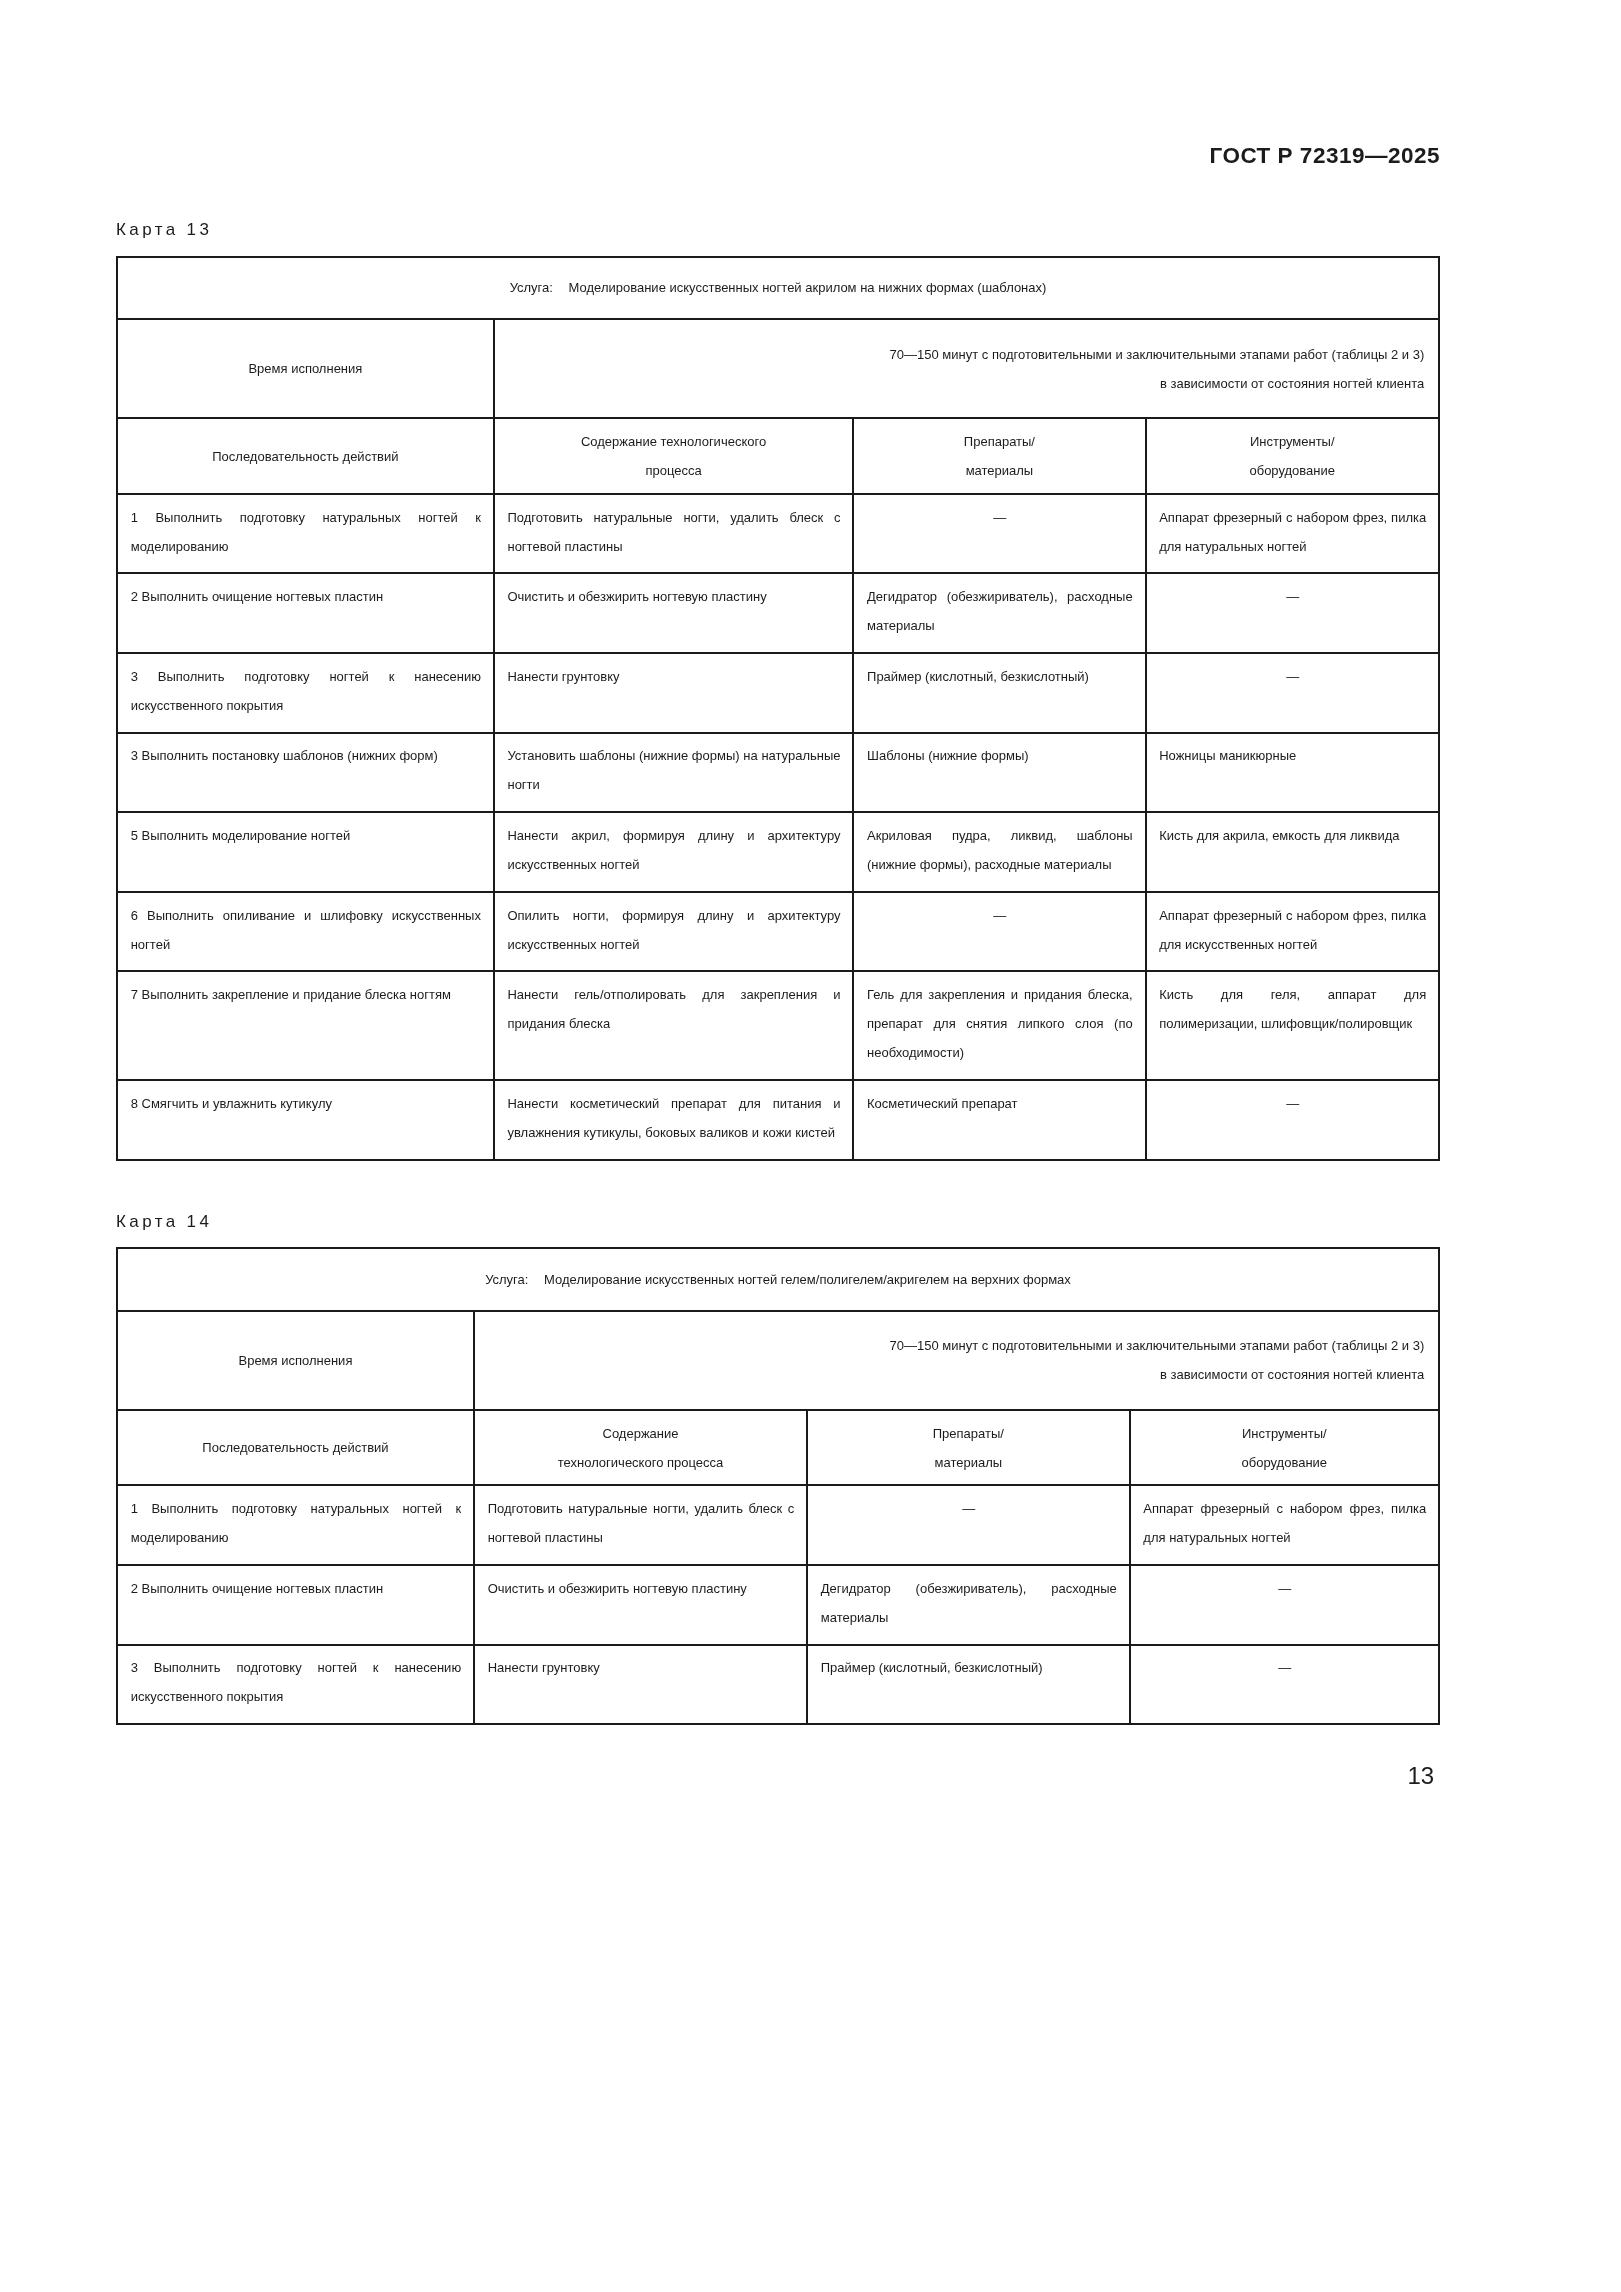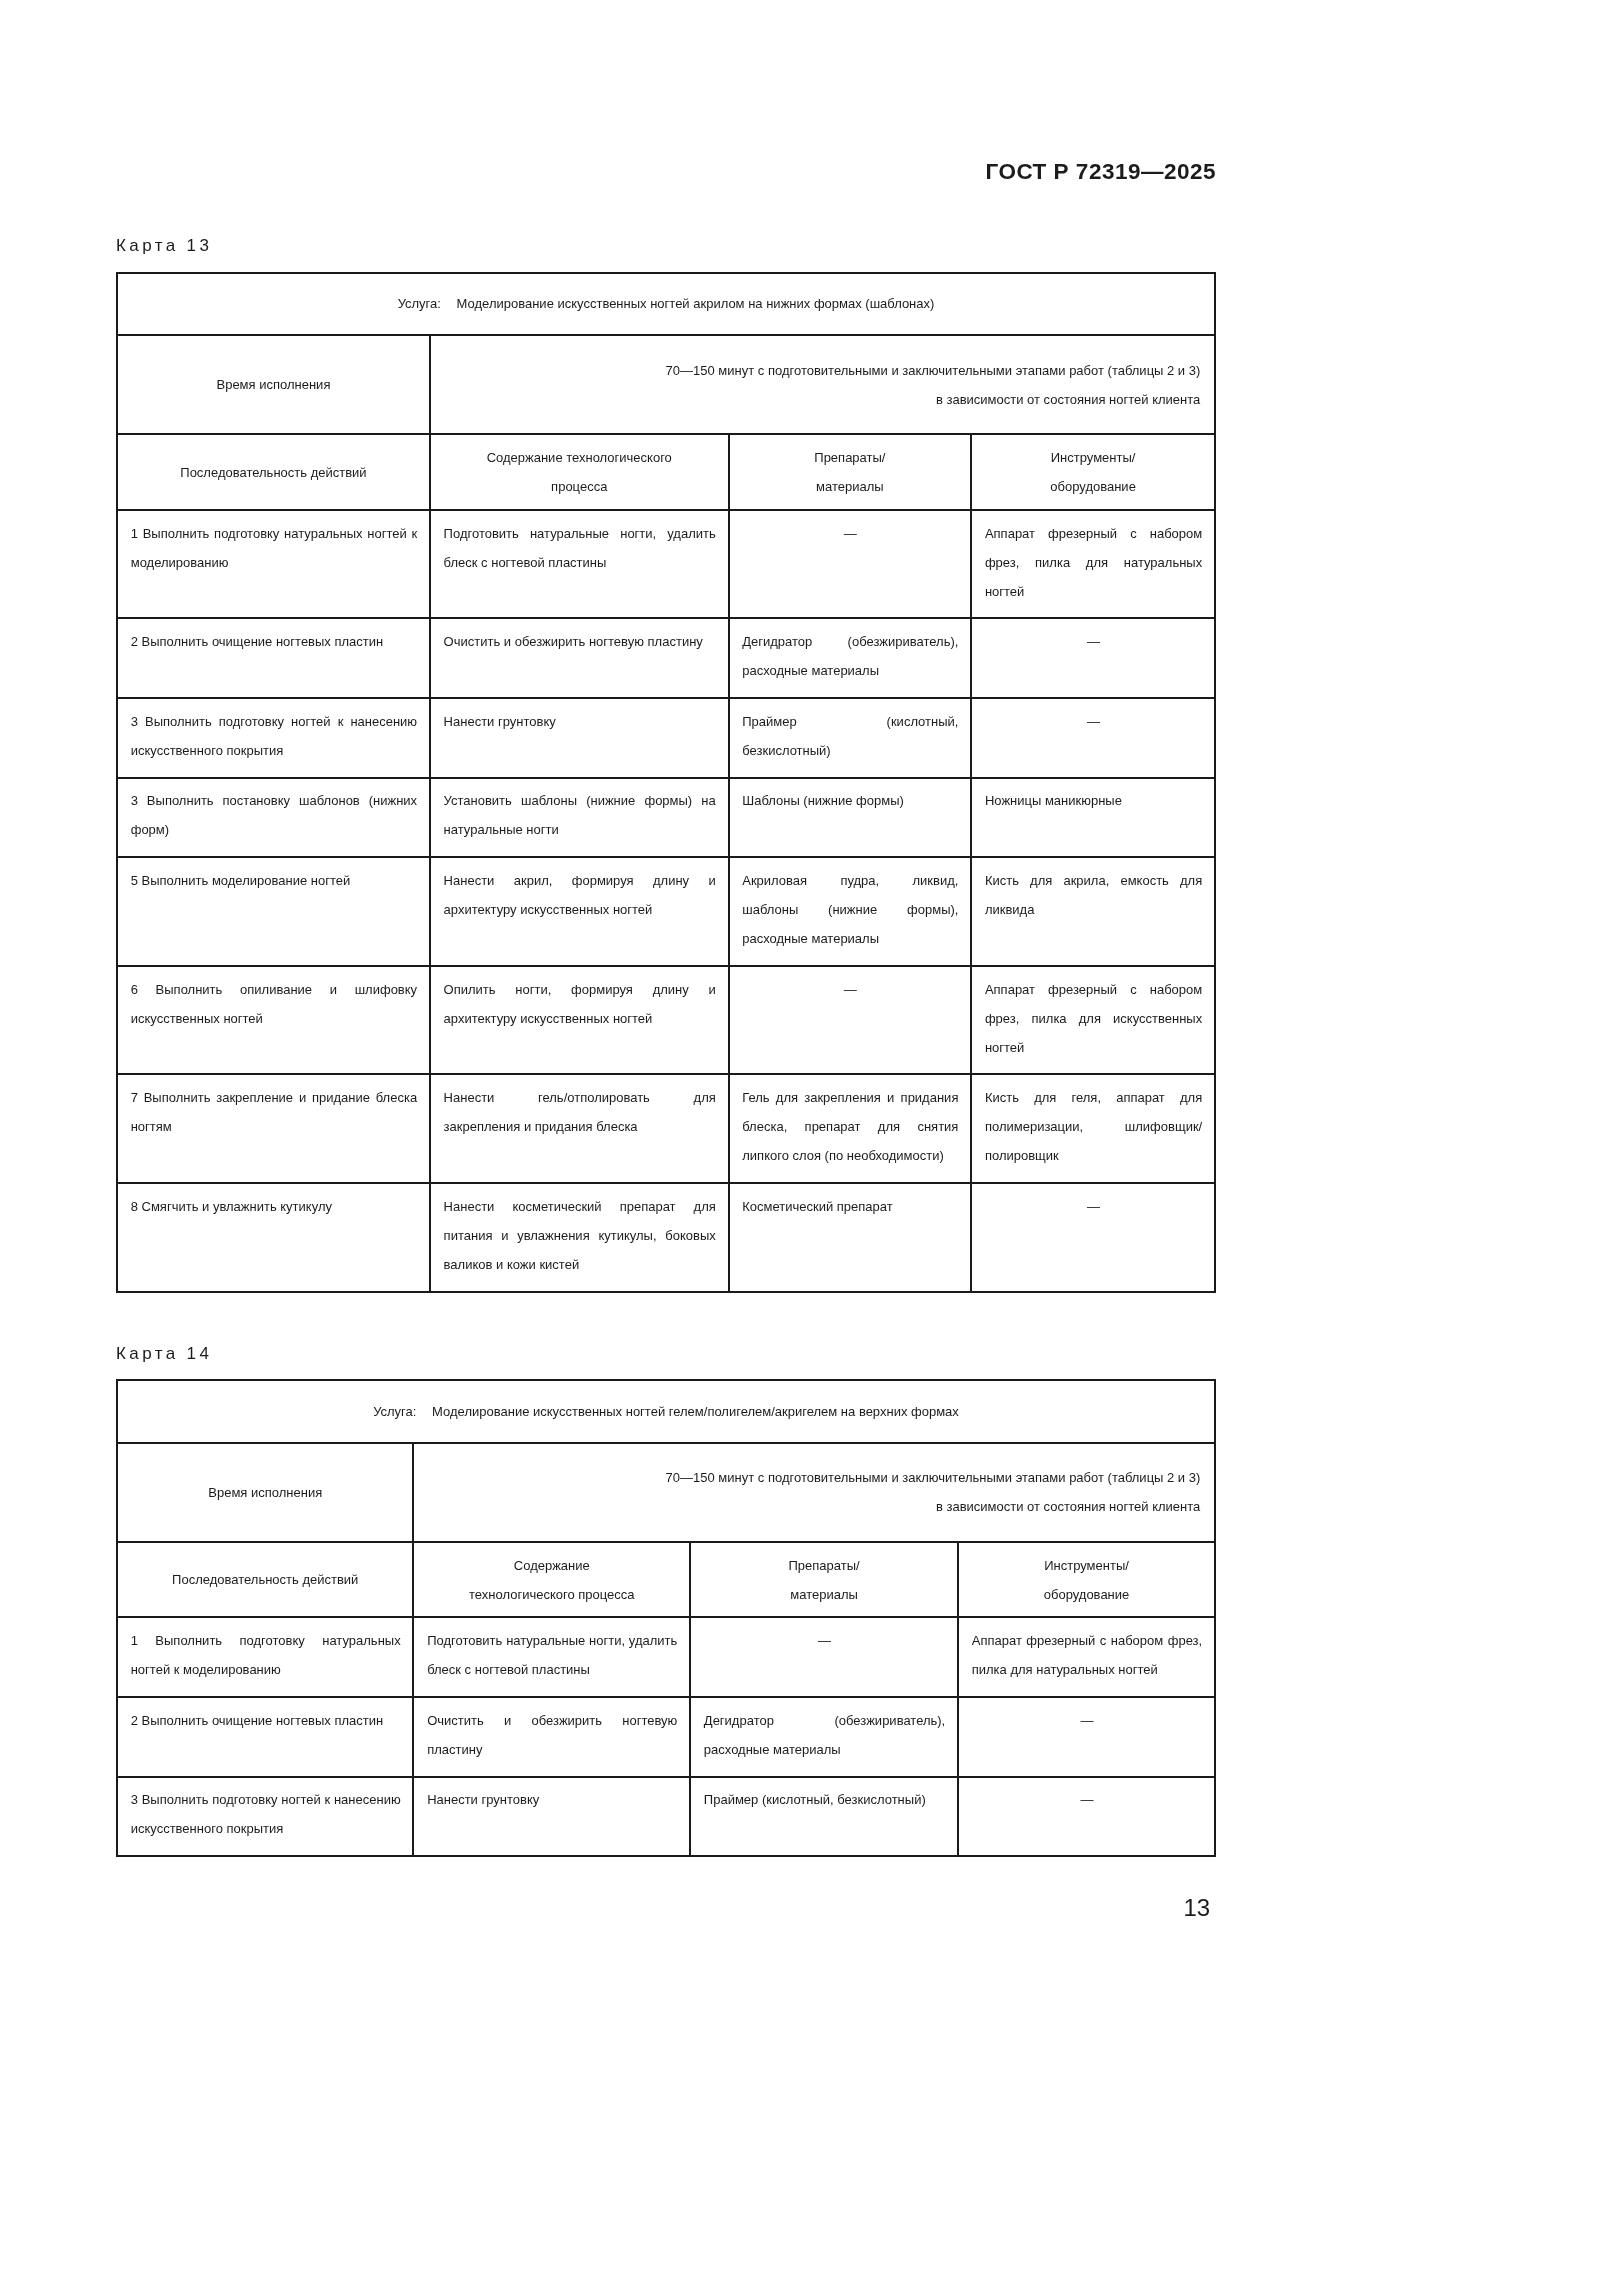--- a/index.html
+++ b/index.html
@@ -12,22 +12,22 @@
   .page {
     position: relative;
     width: 1621px;
     height: 2293px;
     background: #ffffff;
     overflow: hidden;
   }
   .content {
     position: absolute;
     left: 116px;
-    top: 16px;
-    width: 1100px;
+    top: 0;
+    width: 1324px;
   }
   .doc-header {
     padding-top: 143px;
     text-align: right;
     font-weight: bold;
     font-size: 22.5px;
     letter-spacing: 0.5px;
   }
   .karta-label {
     margin-top: 51px;

